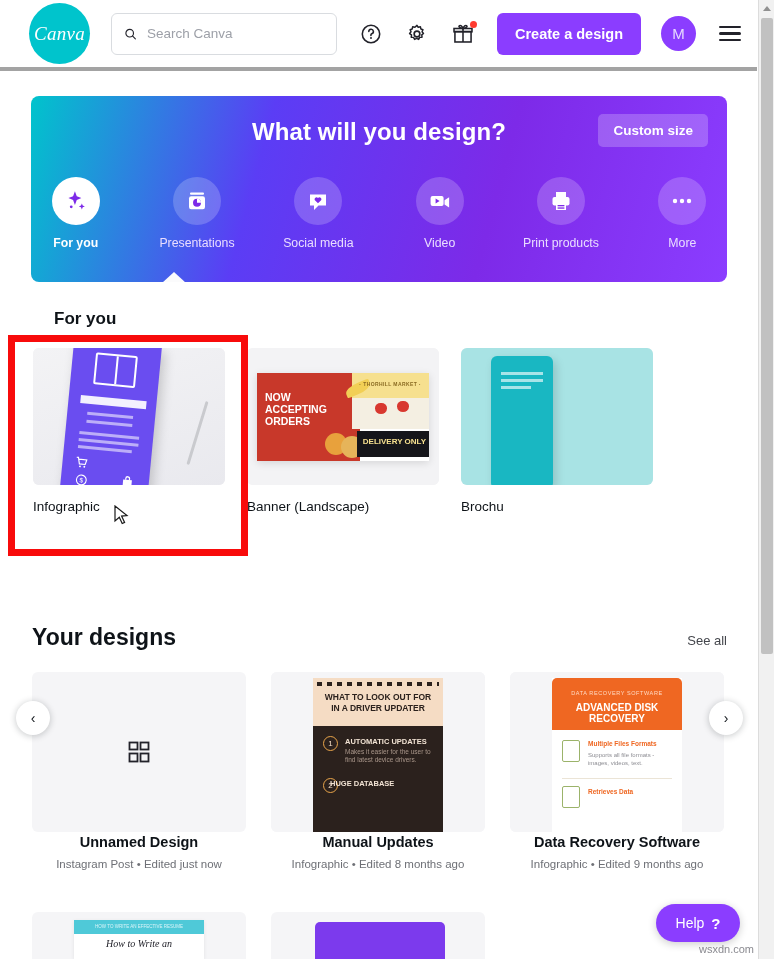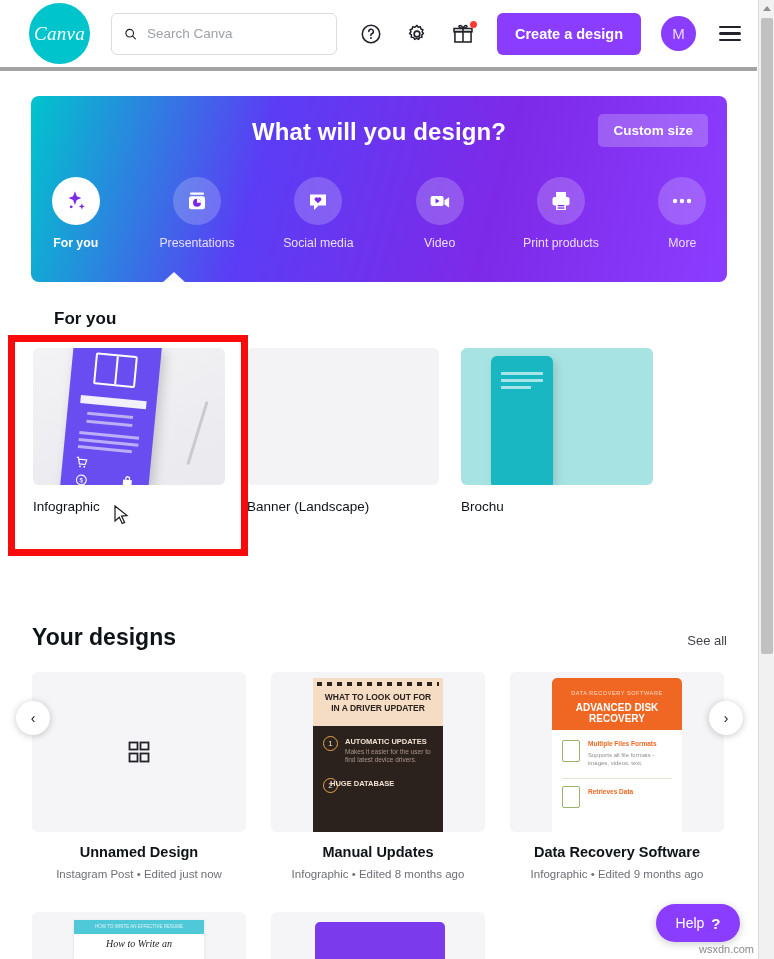--- a/index.html
+++ b/index.html
@@ -220,21 +220,21 @@
     position: absolute; left: 32px; top: 72px; width: 693px;
     display: flex; gap: 25px;
   }
   .dcard { width: 214px; flex: 0 0 auto; cursor: pointer; }
   .dcard-img {
     width: 214px; height: 160px; border-radius: 6px; overflow: hidden;
     background: #f5f5f7; position: relative;
     display: flex; align-items: center; justify-content: center;
   }
   .dcard-title {
-    margin-top: 12px; text-align: center; font-size: 14.5px; color: #0e1318; font-weight: bold;
+    margin-top: 2px; text-align: center; font-size: 14.5px; color: #0e1318; font-weight: bold;
   }
   .dcard-meta { margin-top: 8px; text-align: center; font-size: 11.5px; color: #6e7076; }
 
   
   .du-bg { position: absolute; inset: 0; background: #f5f5f7; }
   .du-paper { position: absolute; left: 42px; top: 6px; width: 130px; bottom: 0; background: #2b211d; }
   .du-head { position: absolute; left: 0; right: 0; top: 0; height: 48px; background: #f5dcc4; }
   .du-perf { position: absolute; left: 4px; right: 4px; top: 4px; height: 4px;
     background: repeating-linear-gradient(to right,#2b211d 0 5px,transparent 5px 10px); }
   .du-htxt { position: absolute; left: 8px; right: 8px; top: 14px; color: #2b211d;
@@ -447,20 +447,39 @@
             </svg>
           </div>
           <div class="ig-pen"></div>
         </div>
         <div class="tcard-label">Infographic</div>
       </div>
 
       <div class="tcard">
         <div class="tcard-img">
           <div class="bn-bg"></div>
+          <div class="bn-card">
+            <div class="bn-red"></div>
+            <div class="bn-yellow"></div>
+            <div class="bn-cream"></div>
+            <div class="banana" style="left:88px;top:10px"></div>
+            <div class="berry" style="left:118px;top:30px"></div>
+            <div class="berry" style="left:140px;top:28px"></div>
+            <div class="orange" style="left:68px;top:60px"></div>
+            <div class="orange" style="left:84px;top:63px;background:#e6b45a"></div>
+            <div class="bn-txt">
+              <span>NOW</span><br>
+              <span>ACCEPTING</span><br>
+              <span>ORDERS</span>
+            </div>
+            <div style="position:absolute;right:8px;top:8px;color:#8a6a22;font-size:5px;font-weight:bold;letter-spacing:.4px">· THORHILL MARKET ·</div>
+            <div class="bn-black">
+              <span>DELIVERY ONLY</span>
+            </div>
+          </div>
         </div>
         <div class="tcard-label">Banner (Landscape)</div>
       </div>
 
 
       <div class="tcard">
         <div class="tcard-img">
           <div class="br-bg"></div>
           <div class="br-tube">
             <div class="br-line" style="top:16px"></div>

